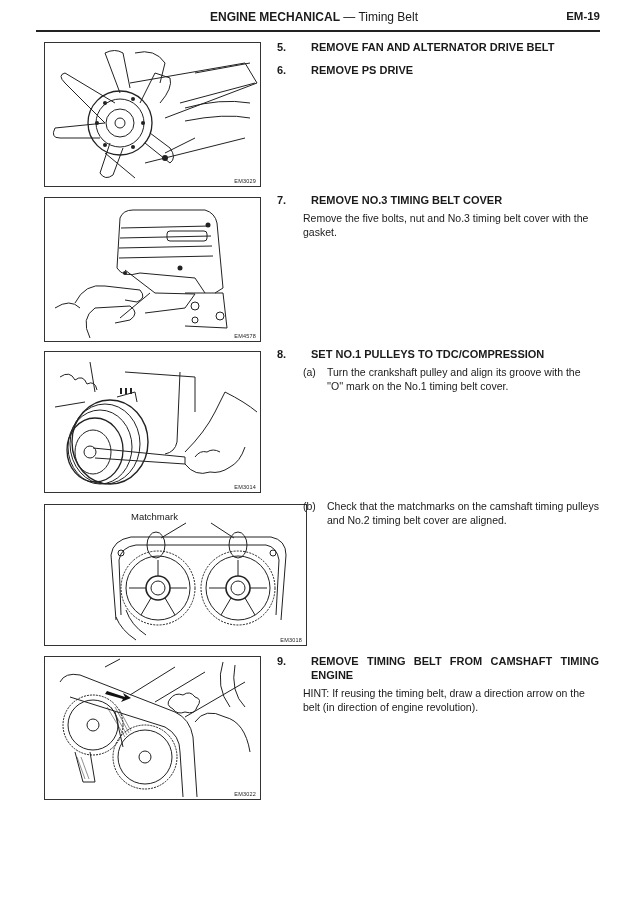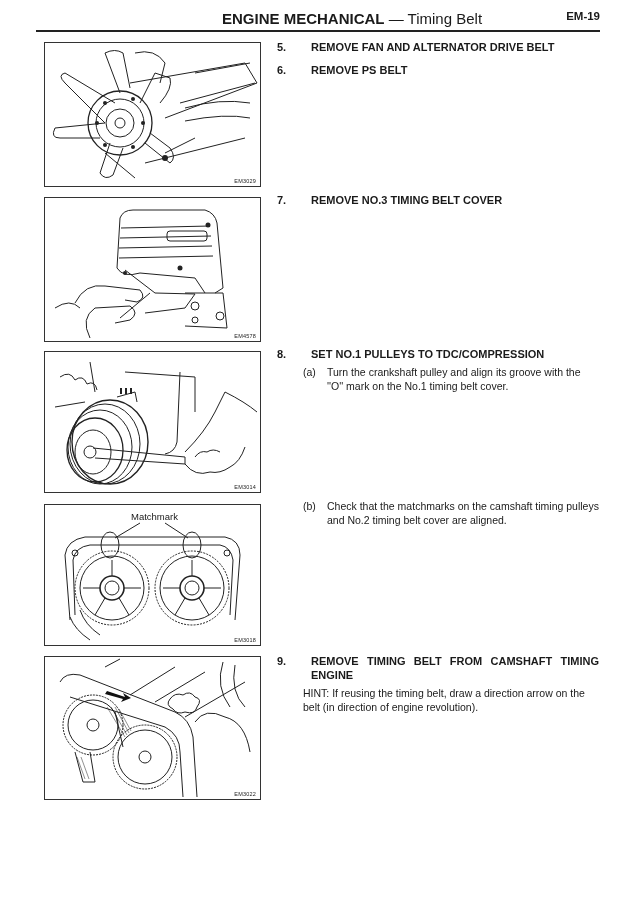--- a/index.html
+++ b/index.html
@@ -1,19 +1,19 @@
 <!DOCTYPE html>
 <html><head>
   <meta charset="utf-8">
   <style>
     html, body { margin: 0; padding: 0; background: #ffffff; }
     body { width: 640px; height: 904px; position: relative; overflow: hidden;
            font-family: "Liberation Sans", "DejaVu Sans", sans-serif; color: #1a1a1a; }
     .header { position: absolute; left: 36px; top: 7px; width: 564px; height: 22px; }
-    .header-title { position: absolute; left: 186px; top: 3px; font-size: 15px; }
+    .header-title { position: absolute; left: 174px; top: 3px; font-size: 12px; }
     .header-title b { font-weight: bold; }
     .header-page { position: absolute; right: 0; top: 3px; font-size: 11.5px; font-weight: bold; }
     .header-rule { position: absolute; left: 0; right: 0; top: 23px; height: 2px; background: #222; }
     .fig { position: absolute; left: 44px; width: 215px; border: 1px solid #333; background: #fff; }
     .fig svg { display: block; }
     .fig-code { position: absolute; right: 4px; bottom: 2px; font-size: 5.5px; color: #222; letter-spacing: 0.2px; }
     .step { position: absolute; left: 277px; width: 322px; font-size: 11px; line-height: 14px; }
     .step-num { display: inline-block; width: 26px; font-weight: bold; }
     .step-head { display: flex; }
     .step-head .t { flex: 1; font-weight: bold; padding-left: 8px; }
@@ -124,21 +124,21 @@
     </g>
     <g fill="#222">
         <rect x="75" y="36" width="2" height="6"></rect>
         <rect x="80" y="36" width="2" height="6"></rect>
         <rect x="85" y="36" width="2" height="6"></rect>
       </g>
   </svg>
   <span class="fig-code">EM3014</span>
 </div>
 
-<div class="fig" style="top:504px;height:140px;">
+<div class="fig" style="top:504px;height:140px;padding-left:46px;">
   <div style="position:absolute;left:86px;top:6px;font-size:9.5px;">Matchmark</div>
   <svg width="215" height="140" viewBox="0 0 215 140">
     <g fill="none" stroke="#222" stroke-width="1">
       <path d="M95 18 L70 33"></path>
         <path d="M120 18 L143 33"></path>
       <ellipse cx="65" cy="40" rx="9" ry="13"></ellipse>
         <ellipse cx="147" cy="40" rx="9" ry="13"></ellipse>
       <path d="M25 115 L20 50 Q22 35 40 32 L180 32 Q195 35 195 50 L190 115"></path>
       <path d="M30 110 L28 55 Q30 42 45 40 L175 40 Q186 42 188 55 L185 110"></path>
       <circle cx="30" cy="48" r="3"></circle>
@@ -204,29 +204,30 @@
 <div class="step" style="top:40px;">
   <div class="step-head">
       <span class="step-num">5.</span>
       <span class="t">REMOVE FAN AND ALTERNATOR DRIVE BELT</span>
     </div>
 </div>
 
 <div class="step" style="top:63px;">
   <div class="step-head">
       <span class="step-num">6.</span>
-      <span class="t">REMOVE PS BELT</span>
+      <span class="t">REMOVE PS DRIVE</span>
     </div>
 </div>
 
 <div class="step" style="top:193px;">
   <div class="step-head">
       <span class="step-num">7.</span>
       <span class="t">REMOVE NO.3 TIMING BELT COVER</span>
     </div>
+  <div class="body-text">Remove the five bolts, nut and No.3 timing belt cover with the gasket.</div>
 </div>
 
 <div class="step" style="top:347px;">
   <div class="step-head">
       <span class="step-num">8.</span>
       <span class="t">SET NO.1 PULLEYS TO TDC/COMPRESSION</span>
     </div>
   <div class="sub">
     <span class="lbl">(a)</span>
     <span class="txt">Turn the crankshaft pulley and align its groove with the ''O'' mark on the No.1 timing belt cover.</span>

